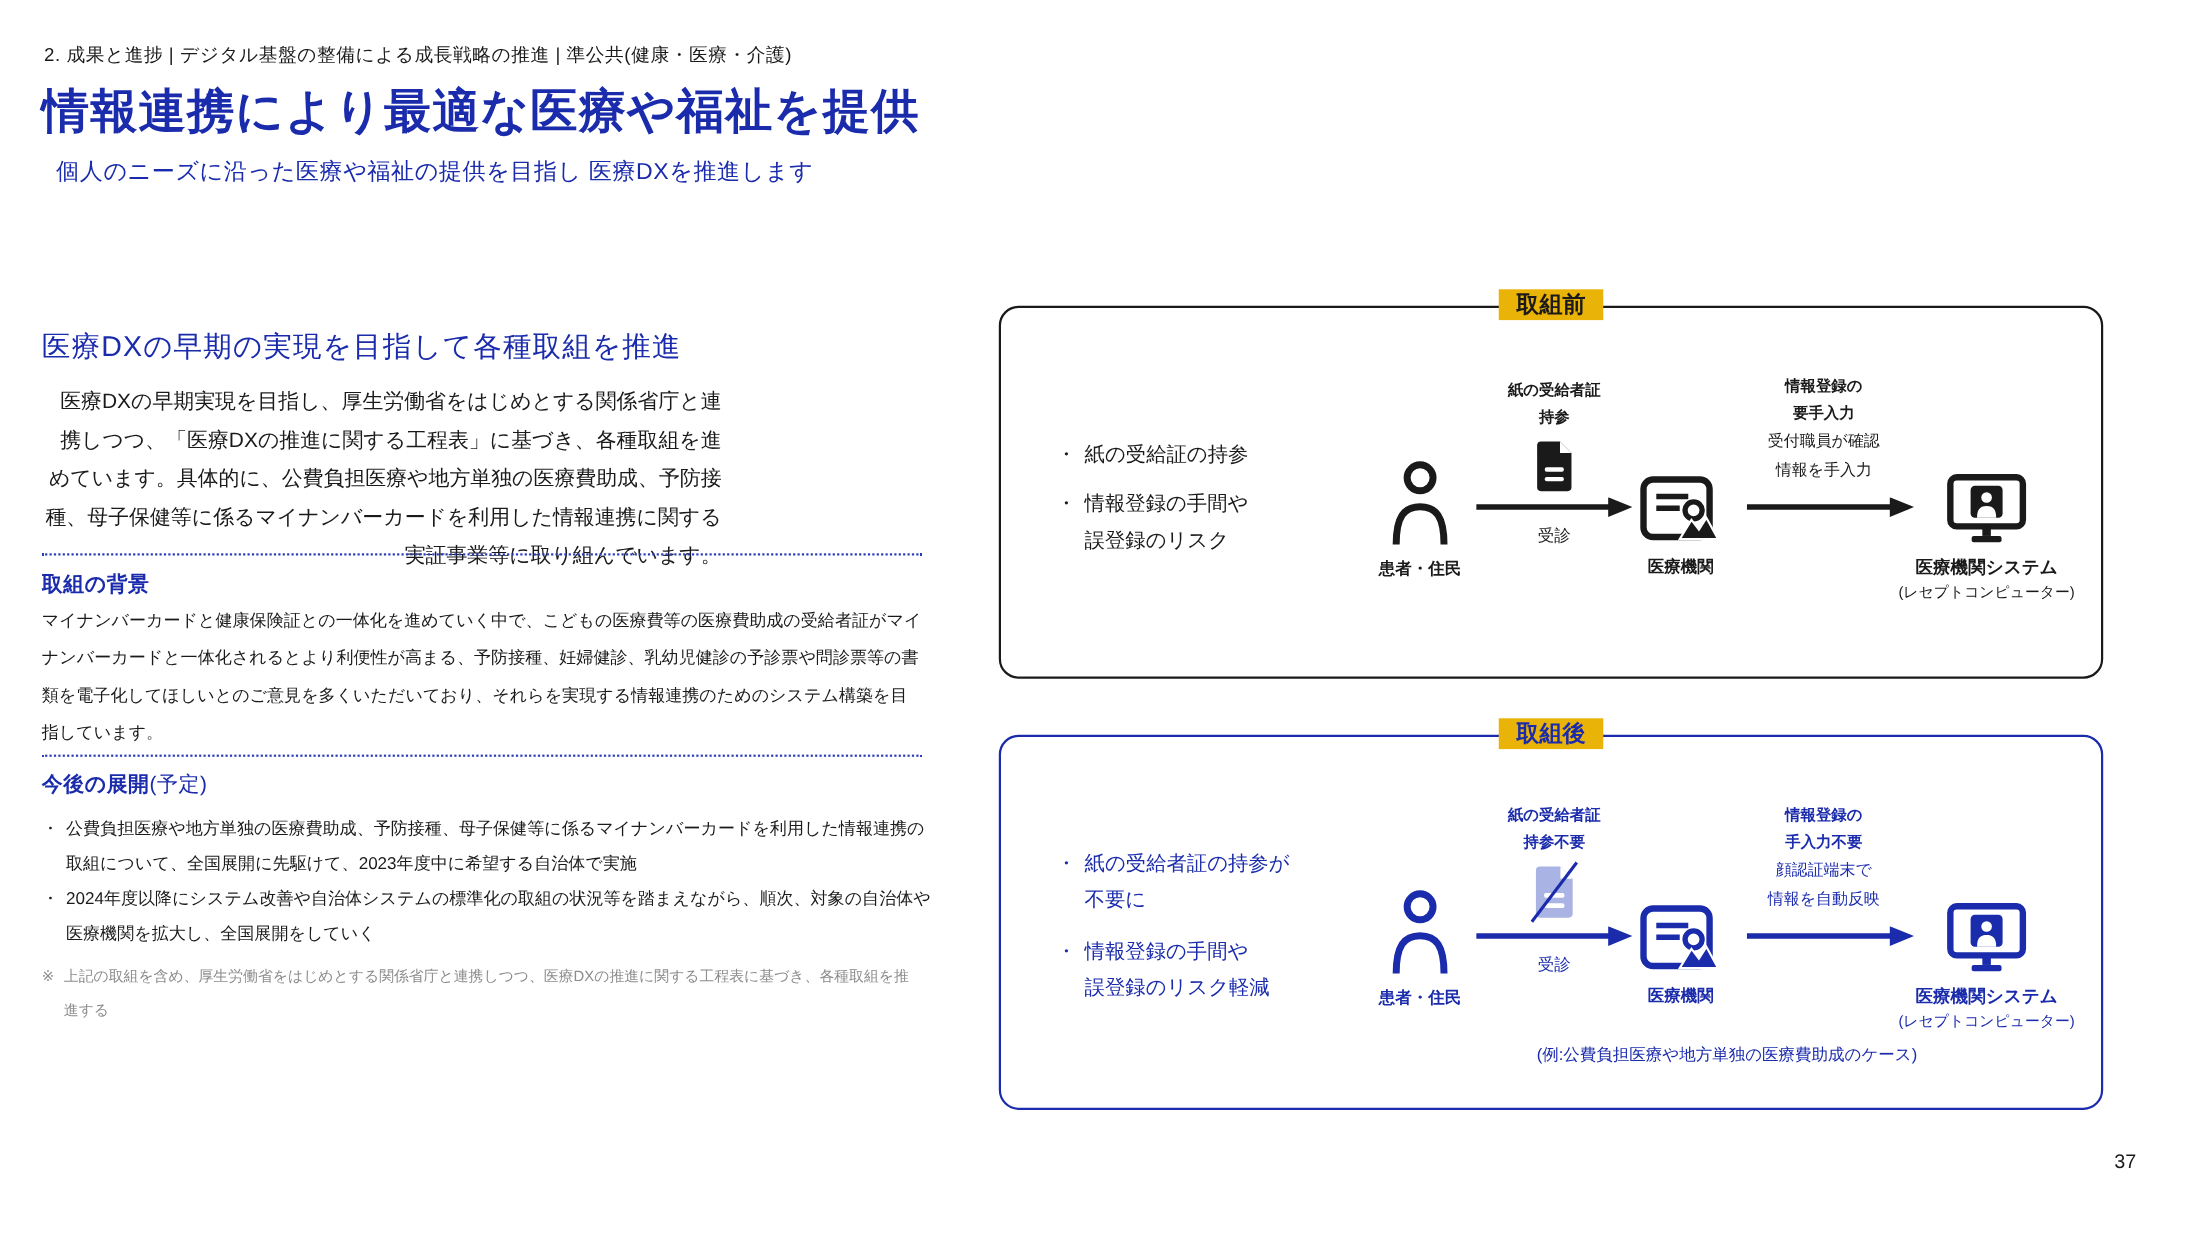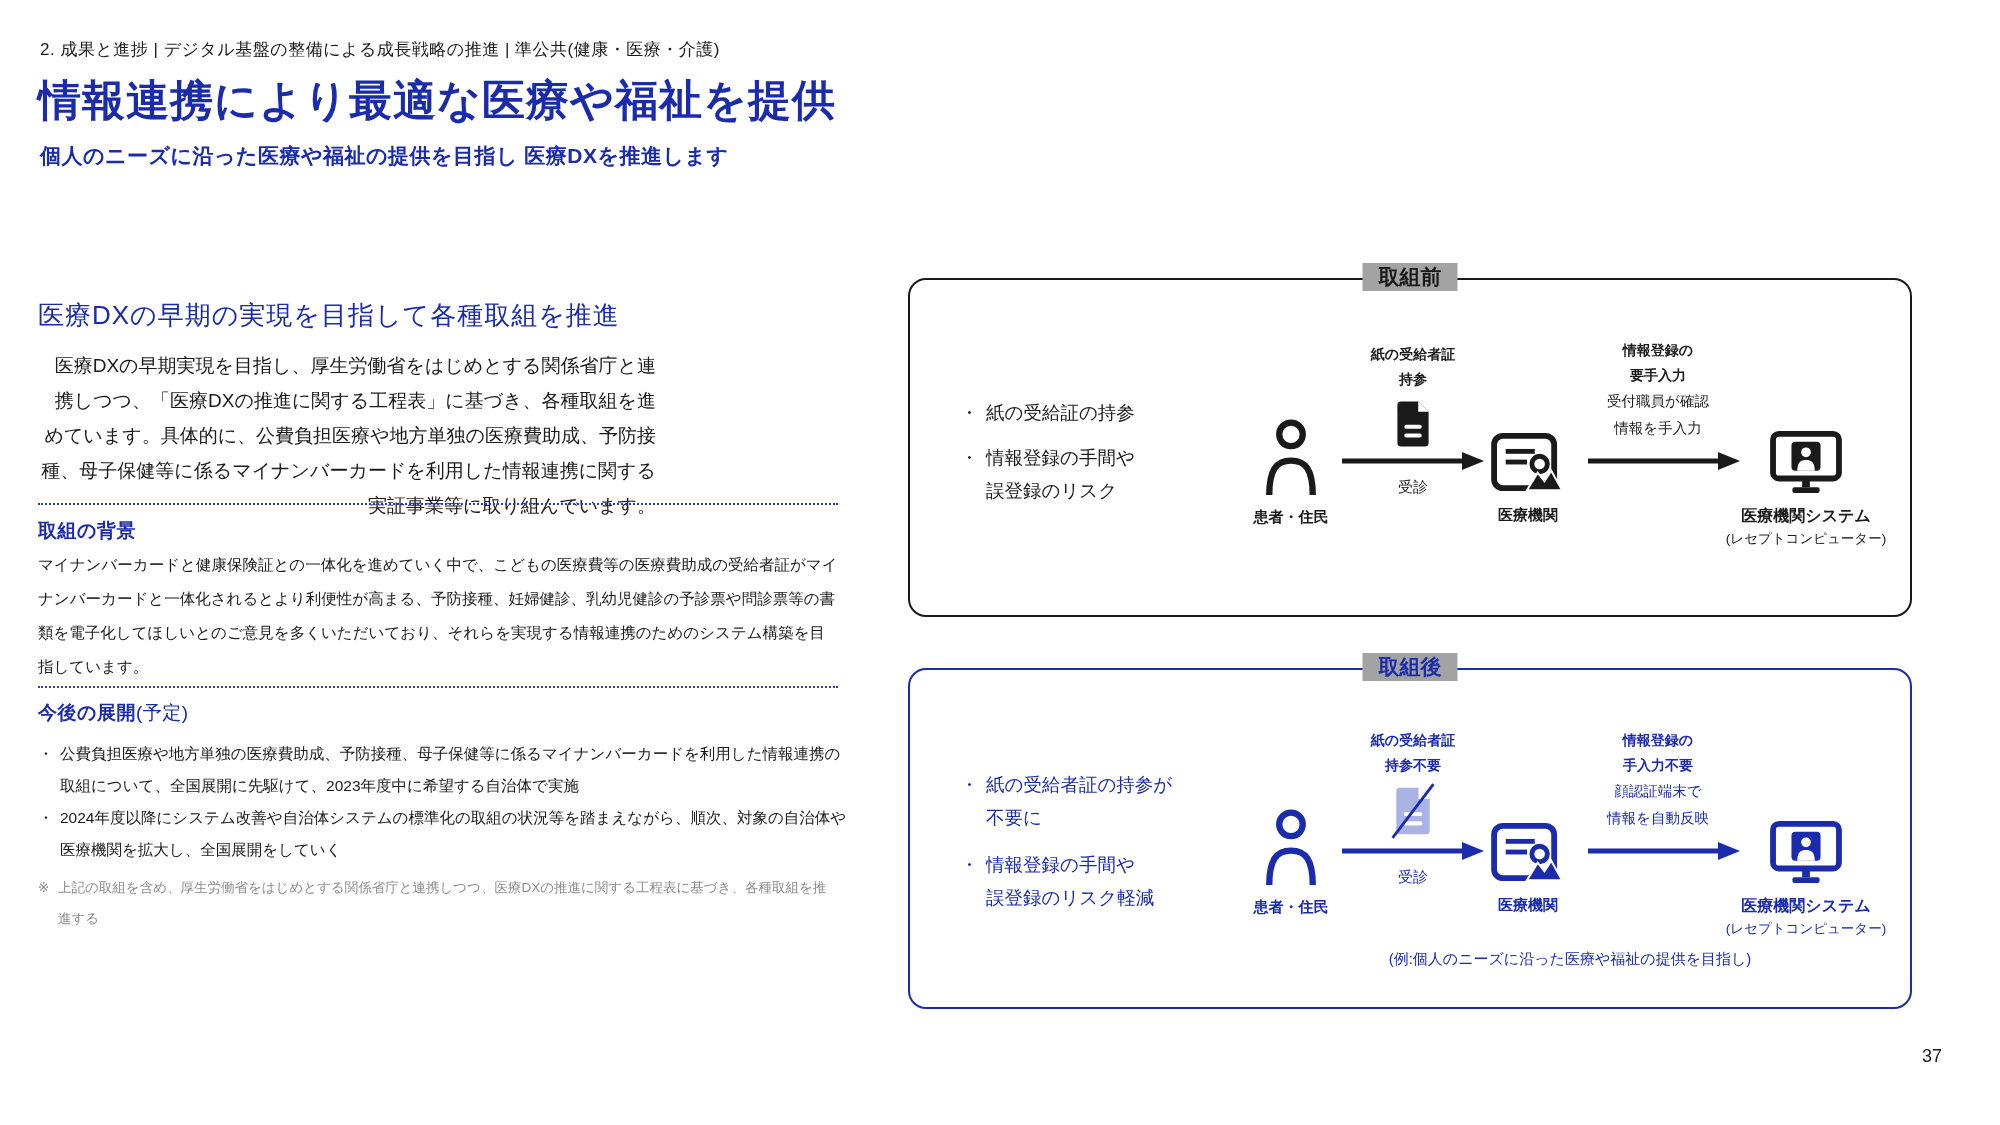--- a/index.html
+++ b/index.html
@@ -3,21 +3,21 @@
 <meta charset="utf-8">
 <style>
   html,body{margin:0;padding:0;background:#fff;}
   body{font-family:"Liberation Sans","DejaVu Sans",sans-serif;color:#1a1a1a;}
   .stage{position:relative;width:2000px;height:1125px;background:#fff;overflow:hidden;}
   .abs{position:absolute;}
 
   
   .breadcrumb{left:40px;top:38px;font-size:17px;color:#1a1a1a;letter-spacing:.5px;}
   .title{left:38px;top:72px;font-size:43px;font-weight:700;color:#1a2bac;letter-spacing:1px;}
-  .subtitle{left:40px;top:142px;font-size:21px;font-weight:700;color:#1a2bac;letter-spacing:.5px;}
+  .subtitle{left:51px;top:142px;font-size:21px;font-weight:400;color:#1a2bac;letter-spacing:.5px;}
 
   
   .badge-row{left:40px;top:254px;width:615px;display:flex;align-items:center;}
   .badge{background:#1a2bac;color:#fff;font-size:15.5px;padding:6px 25px;border-radius:999px;white-space:nowrap;}
   .badge-line{flex:1;height:2px;background:#1a2bac;}
   .h2{left:38px;top:298px;font-size:26px;font-weight:500;color:#1a2bac;letter-spacing:1px;}
   .intro{left:38px;top:348px;width:618px;font-size:19px;line-height:35px;color:#1a1a1a;text-align:right;}
   .dotsep{height:0;border-top:2px dotted #2b3cb8;}
   .dot1{left:38px;top:503px;width:800px;}
   .dot2{left:38px;top:686px;width:800px;}
@@ -30,21 +30,21 @@
   .lbul{display:flex;}
   .lmark{width:22px;flex:0 0 22px;}
   .lbtext{flex:1;}
   .note{left:38px;top:872px;width:800px;font-size:13.5px;line-height:31px;color:#8c8c8c;display:flex;}
   .nmark{width:20px;flex:0 0 20px;}
 
   
   .box{position:absolute;width:1000px;border-radius:18px;background:#fff;}
   .box-before{left:908px;top:278px;height:335px;border:2.5px solid #1a1a1a;}
   .box-after{left:908px;top:668px;height:337px;border:2.5px solid #1a2bac;color:#1a2bac;}
-  .legend{position:absolute;top:-17px;left:50%;transform:translateX(-50%);background:#a3a3a3;padding:0 16px;font-size:21px;font-weight:700;white-space:nowrap;}
+  .legend{position:absolute;top:-17px;left:50%;transform:translateX(-50%);background:#eab308;padding:0 16px;font-size:21px;font-weight:700;white-space:nowrap;}
   .box-before .legend{color:#1a1a1a;}
   .box-after .legend{color:#1a2bac;}
 
   .box-bullets{position:absolute;left:50px;font-size:18.5px;line-height:33px;}
   .box-before .box-bullets{color:#1a1a1a;}
   .box-after .box-bullets{color:#1a2bac;}
   .bbul{display:flex;}
   .bmark{width:26px;flex:0 0 26px;}
 
   .node{position:absolute;display:flex;flex-direction:column;align-items:center;text-align:center;}
@@ -261,17 +261,17 @@
         <rect x="23" y="12" width="30" height="30" rx="4" fill="currentColor"></rect>
         <circle cx="38" cy="23" r="5" fill="#ffffff"></circle>
         <path d="M29 42 C29 33 33 31 38 31 C43 31 47 33 47 42 Z" fill="#ffffff"></path>
         <rect x="34" y="50" width="8" height="9" fill="currentColor"></rect>
         <rect x="24" y="59" width="28" height="6" rx="2" fill="currentColor"></rect>
       </svg>
       <div class="node-label" style="font-size:16px">医療機関システム</div>
       <div class="node-sub">(レセプトコンピューター)</div>
     </div>
 
-    <div class="caption">(例:個人のニーズに沿った医療や福祉の提供を目指し)</div>
+    <div class="caption">(例:公費負担医療や地方単独の医療費助成のケース)</div>
   </div>
 
   <div class="abs pagenum">37</div>
 </div>
 
 </body></html>

